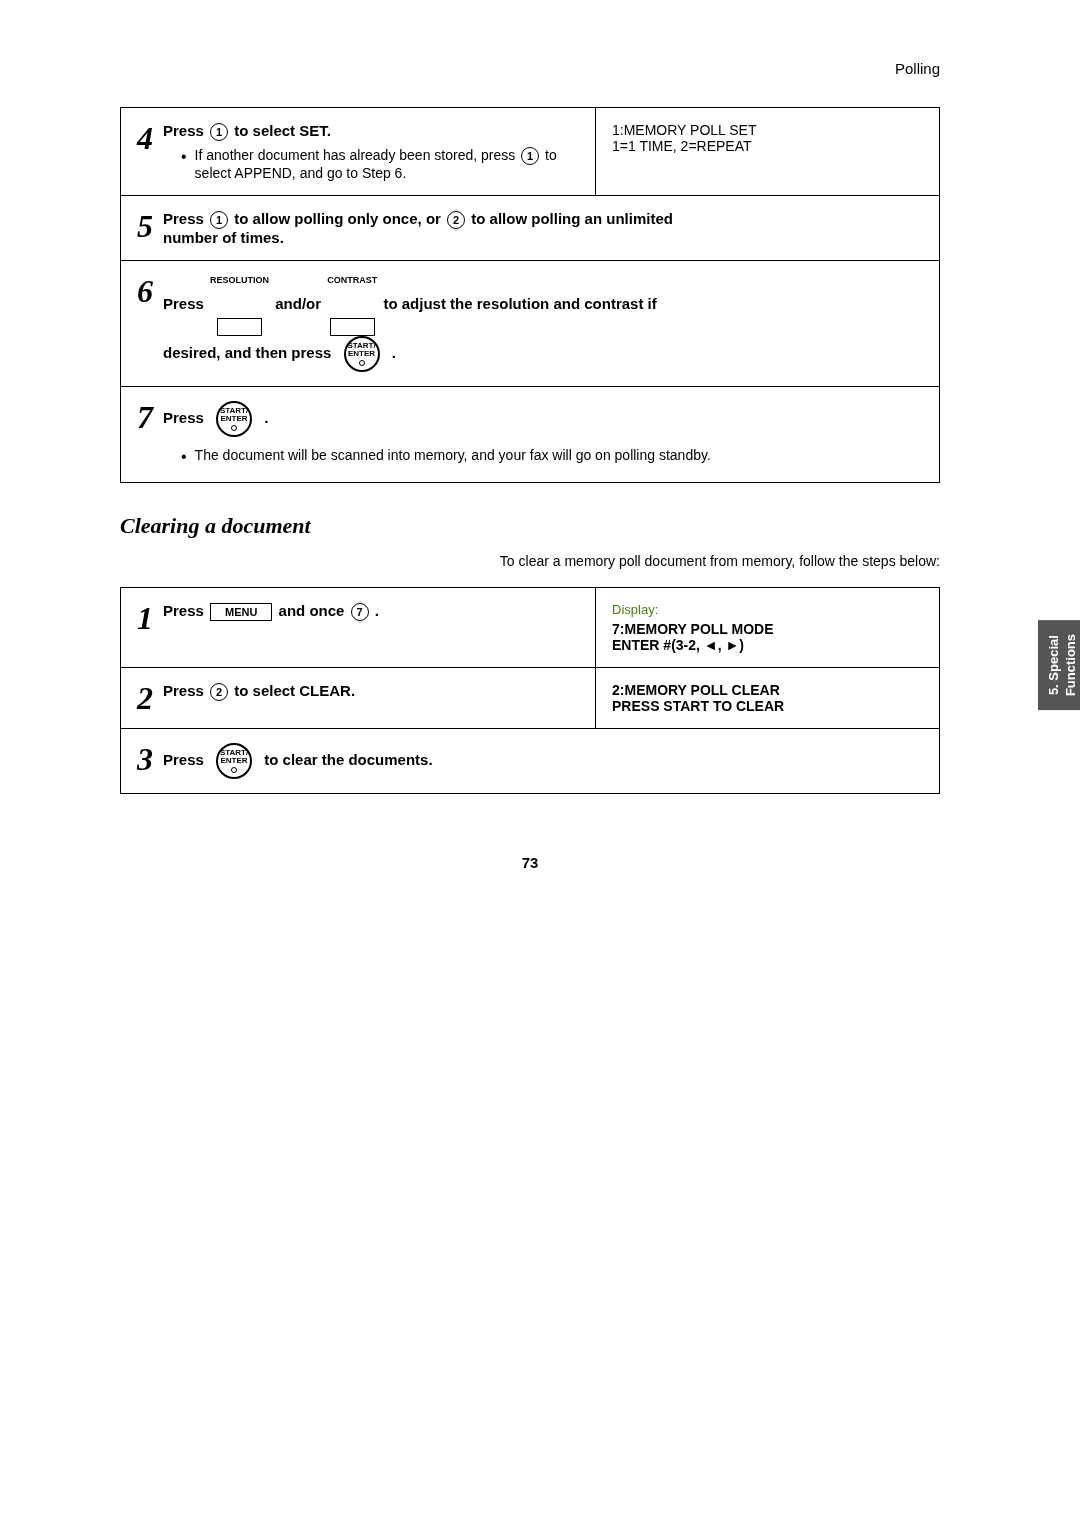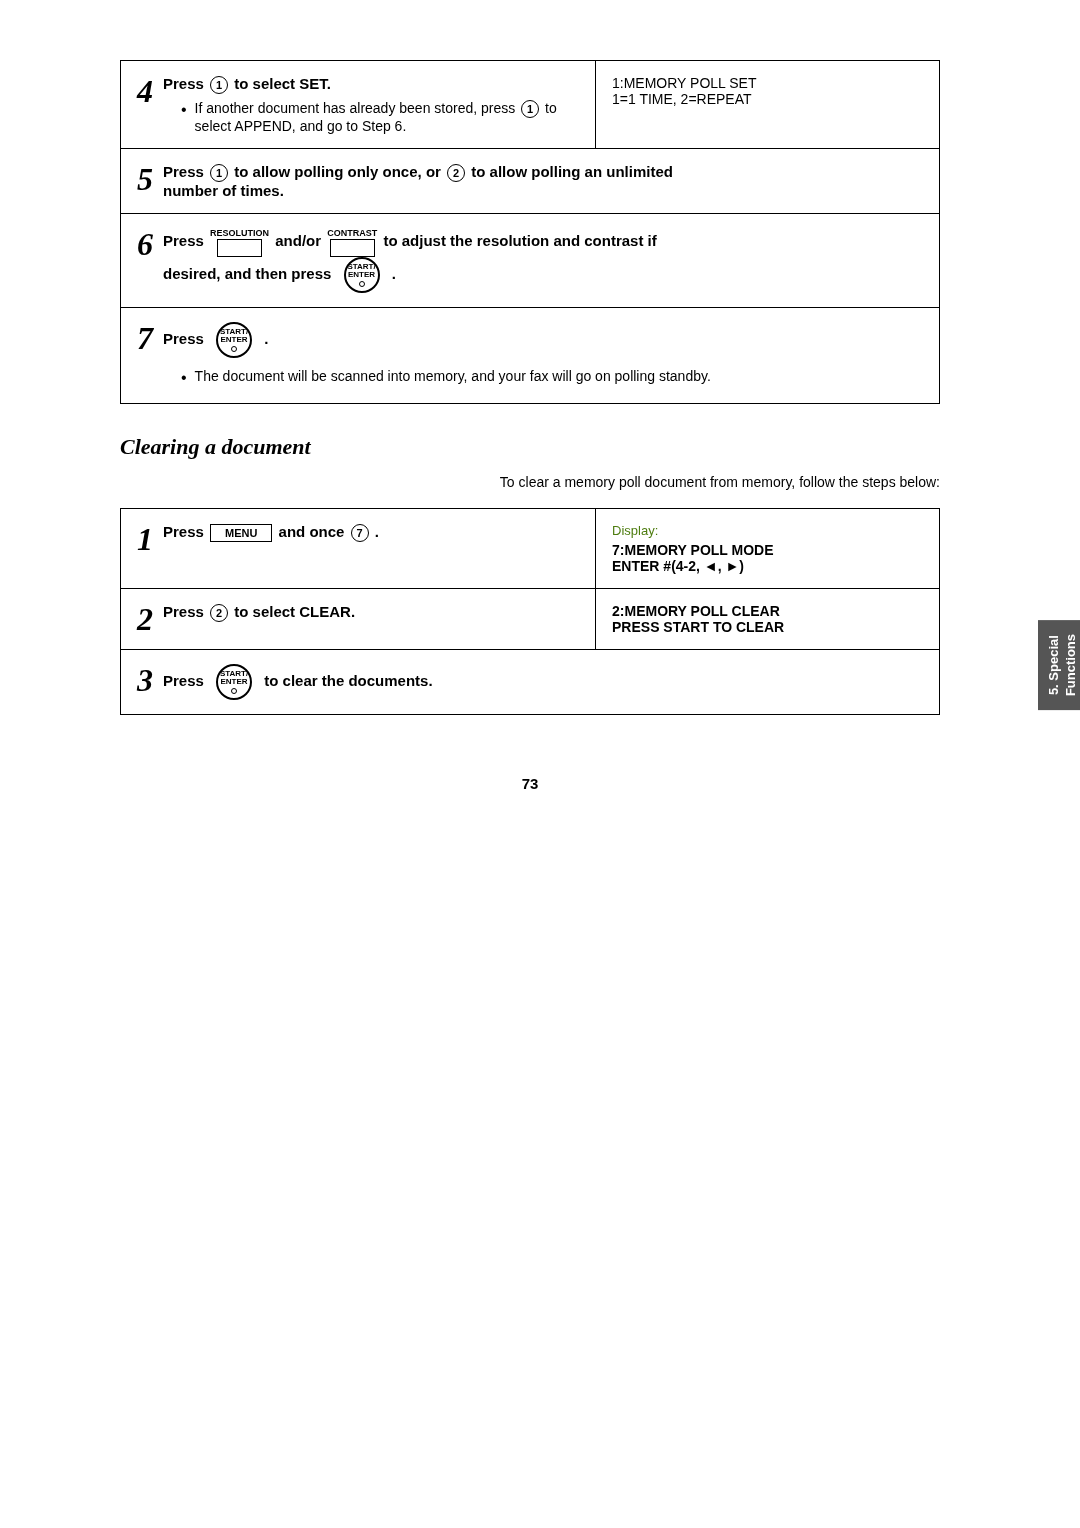--- a/index.html
+++ b/index.html
@@ -185,20 +185,21 @@
       font-weight: bold;
     }
 
     
     .labeled-key {
       display: inline-flex;
       flex-direction: column;
       align-items: center;
       vertical-align: middle;
       margin: 0 2px;
+      gap: 32px;
     }
 
     .labeled-key .key-label-top {
       font-size: 9px;
       font-weight: bold;
       margin-bottom: 1px;
     }
 
     .menu-key {
       display: inline-block;
@@ -208,20 +209,23 @@
       font-weight: bold;
       vertical-align: middle;
       margin: 0 2px;
     }
   </style>
 </head>
 <body>
 
 <div class="page-container">
 
+  <div class="page-header">
+    <span>Polling</span>
+  </div>
 
   <div class="side-tab">
     <span>5. Special</span><br>
     <span>Functions</span>
   </div>
 
   <div class="content">
 
     <table class="step-table">
 
@@ -342,21 +346,21 @@
                   <span class="circle-num">7</span>
                   <span> .</span>
                 </div>
               </div>
             </div>
           </td>
           <td class="step-right">
             <div>
               <div style="font-size:13px; color:#4d7c0f; margin-bottom:4px;">Display:</div>
               <div style="font-weight:bold; font-size:14px;">7:MEMORY POLL MODE</div>
-              <div style="font-weight:bold; font-size:14px;">ENTER #(4-2, ◄, ►)</div>
+              <div style="font-weight:bold; font-size:14px;">ENTER #(3-2, ◄, ►)</div>
             </div>
           </td>
         </tr>
 
         <tr>
           <td class="step-left">
             <div style="display:flex; align-items:flex-start;">
               <span class="step-number">2</span>
               <div class="step-content">
                 <div class="step-bold">

